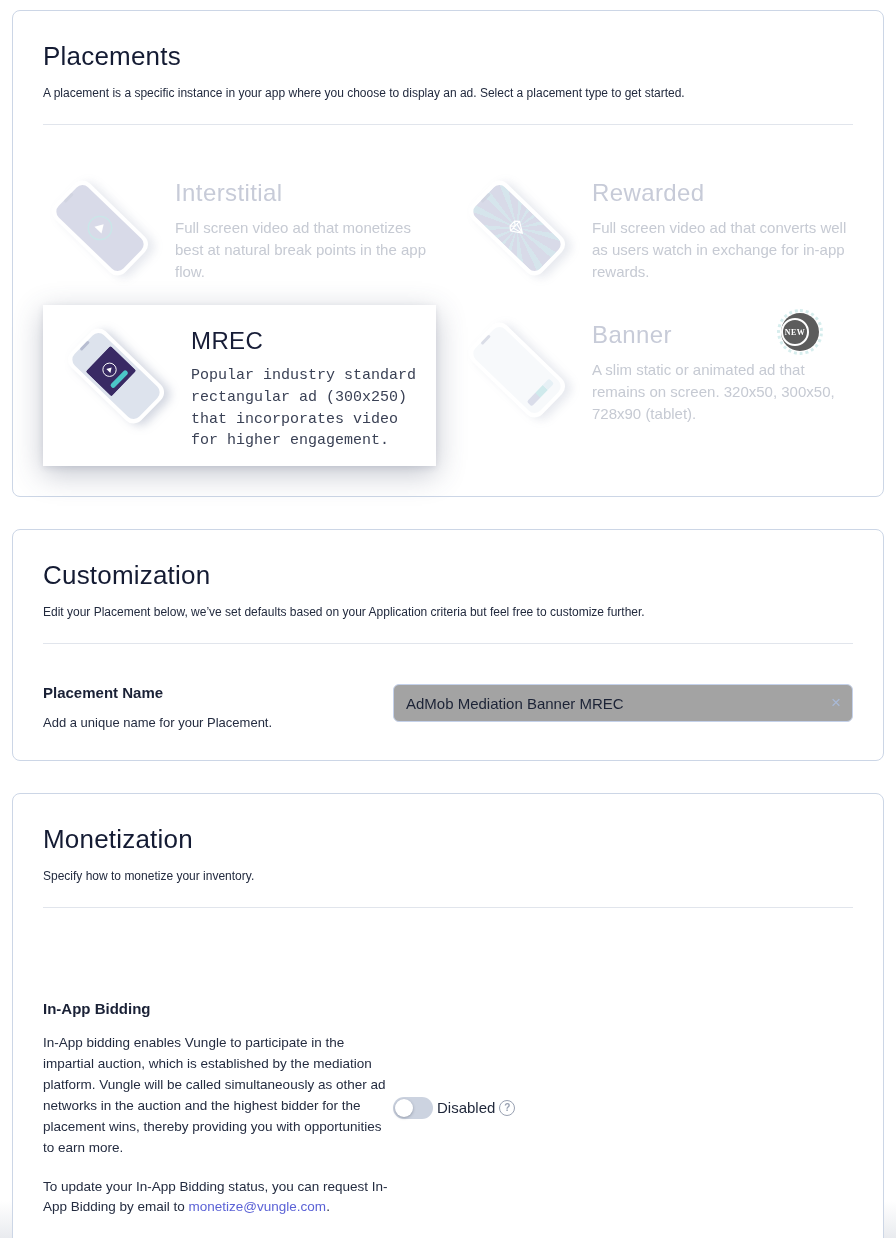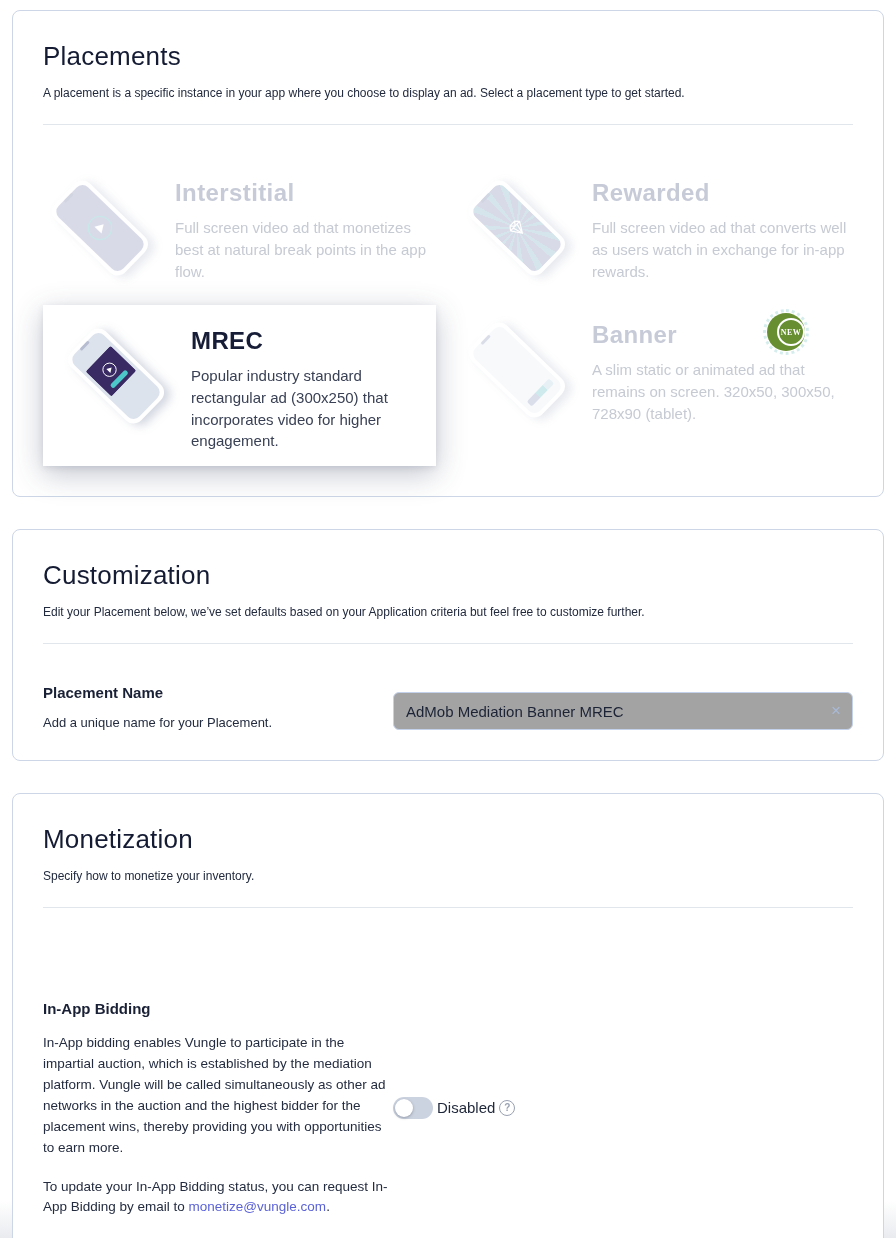--- a/index.html
+++ b/index.html
@@ -40,33 +40,33 @@
     margin-top: 38px;
   }
   .tile {
     display: flex;
     align-items: flex-start;
     gap: 14px;
     padding: 8px 0;
     position: relative;
     cursor: pointer;
   }
-  .tile-title { font-size: 24px; font-weight: 700; letter-spacing: .4px; margin: 8px 0 10px; }
+  .tile-title { font-size: 24px; font-weight: 400; letter-spacing: .4px; margin: 8px 0 10px; }
   .tile-desc  { font-size: 15px; line-height: 1.45; max-width: 262px; }
   .tile.inactive .tile-title { color: #c7cbd8; }
   .tile.inactive .tile-desc  { color: #c6cad3; }
   .tile.inactive .phone-wrap { opacity: .55; }
   .tile.selected {
     background: #fff;
     border-radius: 0;
     box-shadow: 0 8px 28px rgba(55,65,95,.30), 0 2px 6px rgba(55,65,95,.12);
     padding: 14px 16px;
   }
   .tile.selected .tile-title { color: #171d37; }
-  .tile.selected .tile-desc  { color: #3a4155; }
+  .tile.selected .tile-desc  { color: #3a4155; font-family: Liberation Mono, monospace; }
 
   
   .phone-wrap { flex: 0 0 118px; height: 112px; position: relative; }
   .phone {
     position: absolute; left: 32px; top: 8px;
     width: 50px; height: 98px;
     background: #fff;
     border-radius: 11px;
     transform: rotate(-46deg);
     box-shadow: 3px 6px 10px rgba(130,140,170,.35);
@@ -101,39 +101,39 @@
   }
   .screen.pale { background: #f1f5f9; }
   .banner-bar {
     position: absolute; left: 5px; right: 5px; bottom: 9px; height: 7px;
     border-radius: 2px;
     background: linear-gradient(90deg, #bdc3da 0 38%, #a9dadd 38% 72%, #d3e4ee 72%);
   }
 
   
   .new-badge {
-    position: absolute; right: 48px; top: 8px;
+    position: absolute; right: 34px; top: 8px;
     width: 38px; height: 38px; border-radius: 50%;
-    background: #4d7c0f;
-    display: flex; align-items: center; justify-content: flex-end;
+    background: #404040;
+    display: flex; align-items: center; justify-content: flex-start;
     opacity: .85;
   }
   .new-badge::before {
     content: ""; position: absolute; inset: -4px;
     border: 3px dotted #cfeaea; border-radius: 50%;
   }
   .new-badge .ring {
     width: 28px; height: 28px; border: 2px solid #fff; border-radius: 50%;
     display: flex; align-items: center; justify-content: center;
     font-family: "Liberation Serif", serif;
     font-size: 8px; font-weight: 700; color: #fff; letter-spacing: .4px;
   }
 
   
-  .form-row { display: flex; margin-top: 40px; align-items: flex-end; }
+  .form-row { display: flex; margin-top: 40px; }
   .form-label-col { flex: 0 0 350px; }
   .field-label { font-size: 15px; font-weight: 700; color: #1a2136; }
   .field-help  { font-size: 13px; color: #242c40; margin-top: 14px; }
   .form-input-col { flex: 1; position: relative; }
   .text-input {
     width: 100%; height: 38px;
     border: 1px solid #c4d1ea; border-radius: 6px;
     padding: 0 36px 0 12px;
     font-family: "Liberation Sans", sans-serif;
     font-size: 15px; color: #1c2336;

